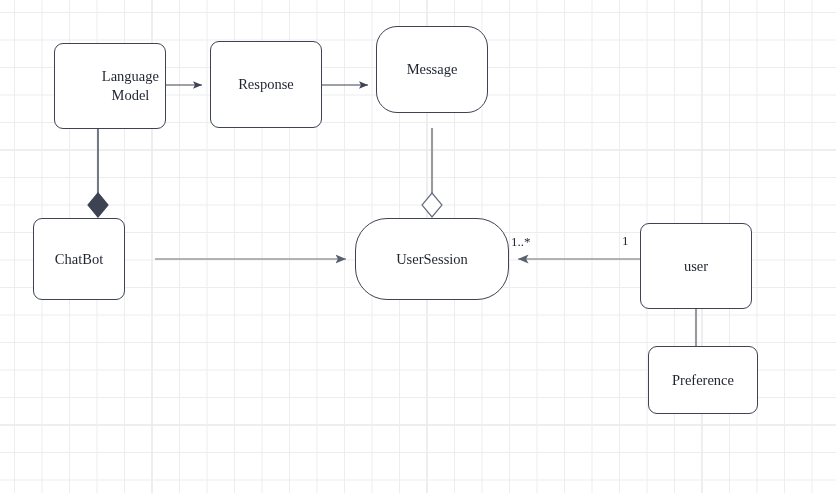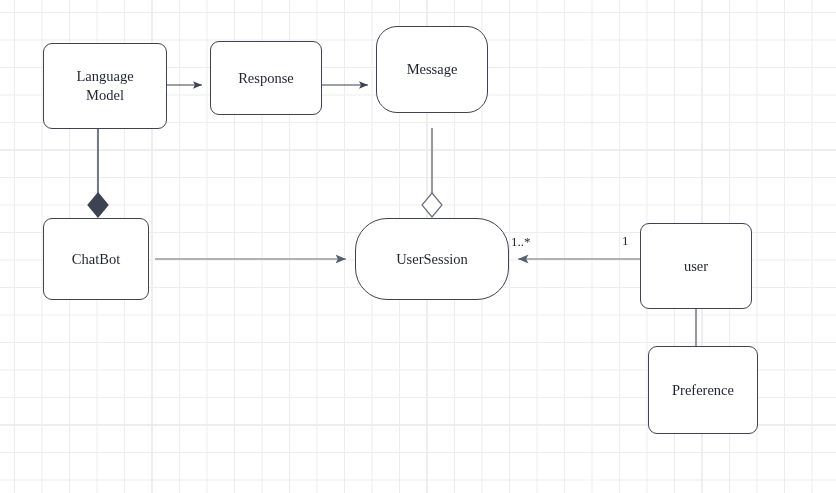--- a/index.html
+++ b/index.html
@@ -102,46 +102,46 @@
 
     <g>
       <line x1="640" y1="259" x2="518" y2="259" stroke="#9a9a9e" stroke-width="1.6" marker-end="url(#arrow-gray)"></line>
     </g>
 
     <g>
       <line x1="696" y1="302" x2="696" y2="346" stroke="#9a9a9e" stroke-width="2.1"></line>
     </g>
   </svg>
 
-  <div class="node" style="left:43px; top:43px; width:124px; height:86px;">
+  <div class="node" style="left:54px; top:43px; width:112px; height:86px;justify-content:flex-end;">
     <span class="node-label">Language
 Model</span>
   </div>
 
-  <div class="node" style="left:210px; top:41px; width:112px; height:74px;">
+  <div class="node" style="left:210px; top:41px; width:112px; height:87px;">
     <span class="node-label">Response</span>
   </div>
 
   <div class="node" style="left:376px; top:26px; width:112px; height:87px;border-radius:21px;">
     <span class="node-label">Message</span>
   </div>
 
-  <div class="node" style="left:43px; top:218px; width:106px; height:82px;">
+  <div class="node" style="left:33px; top:218px; width:92px; height:82px;">
     <span class="node-label">ChatBot</span>
   </div>
 
   <div class="node" style="left:355px; top:218px; width:154px; height:82px;border-radius:32px;">
     <span class="node-label">UserSession</span>
   </div>
 
   <div class="node" style="left:640px; top:216px; width:112px; height:86px;margin-top:7px;">
     <span class="node-label">user</span>
   </div>
 
-  <div class="node" style="left:648px; top:346px; width:110px; height:88px;">
+  <div class="node" style="left:648px; top:346px; width:110px; height:68px;">
     <span class="node-label">Preference</span>
   </div>
 
   <div class="mult" style="left:511px; top:234px;">1..*</div>
 
   <div class="mult" style="left:622px; top:233px;">1</div>
 
 </div>
 
 </body></html>

